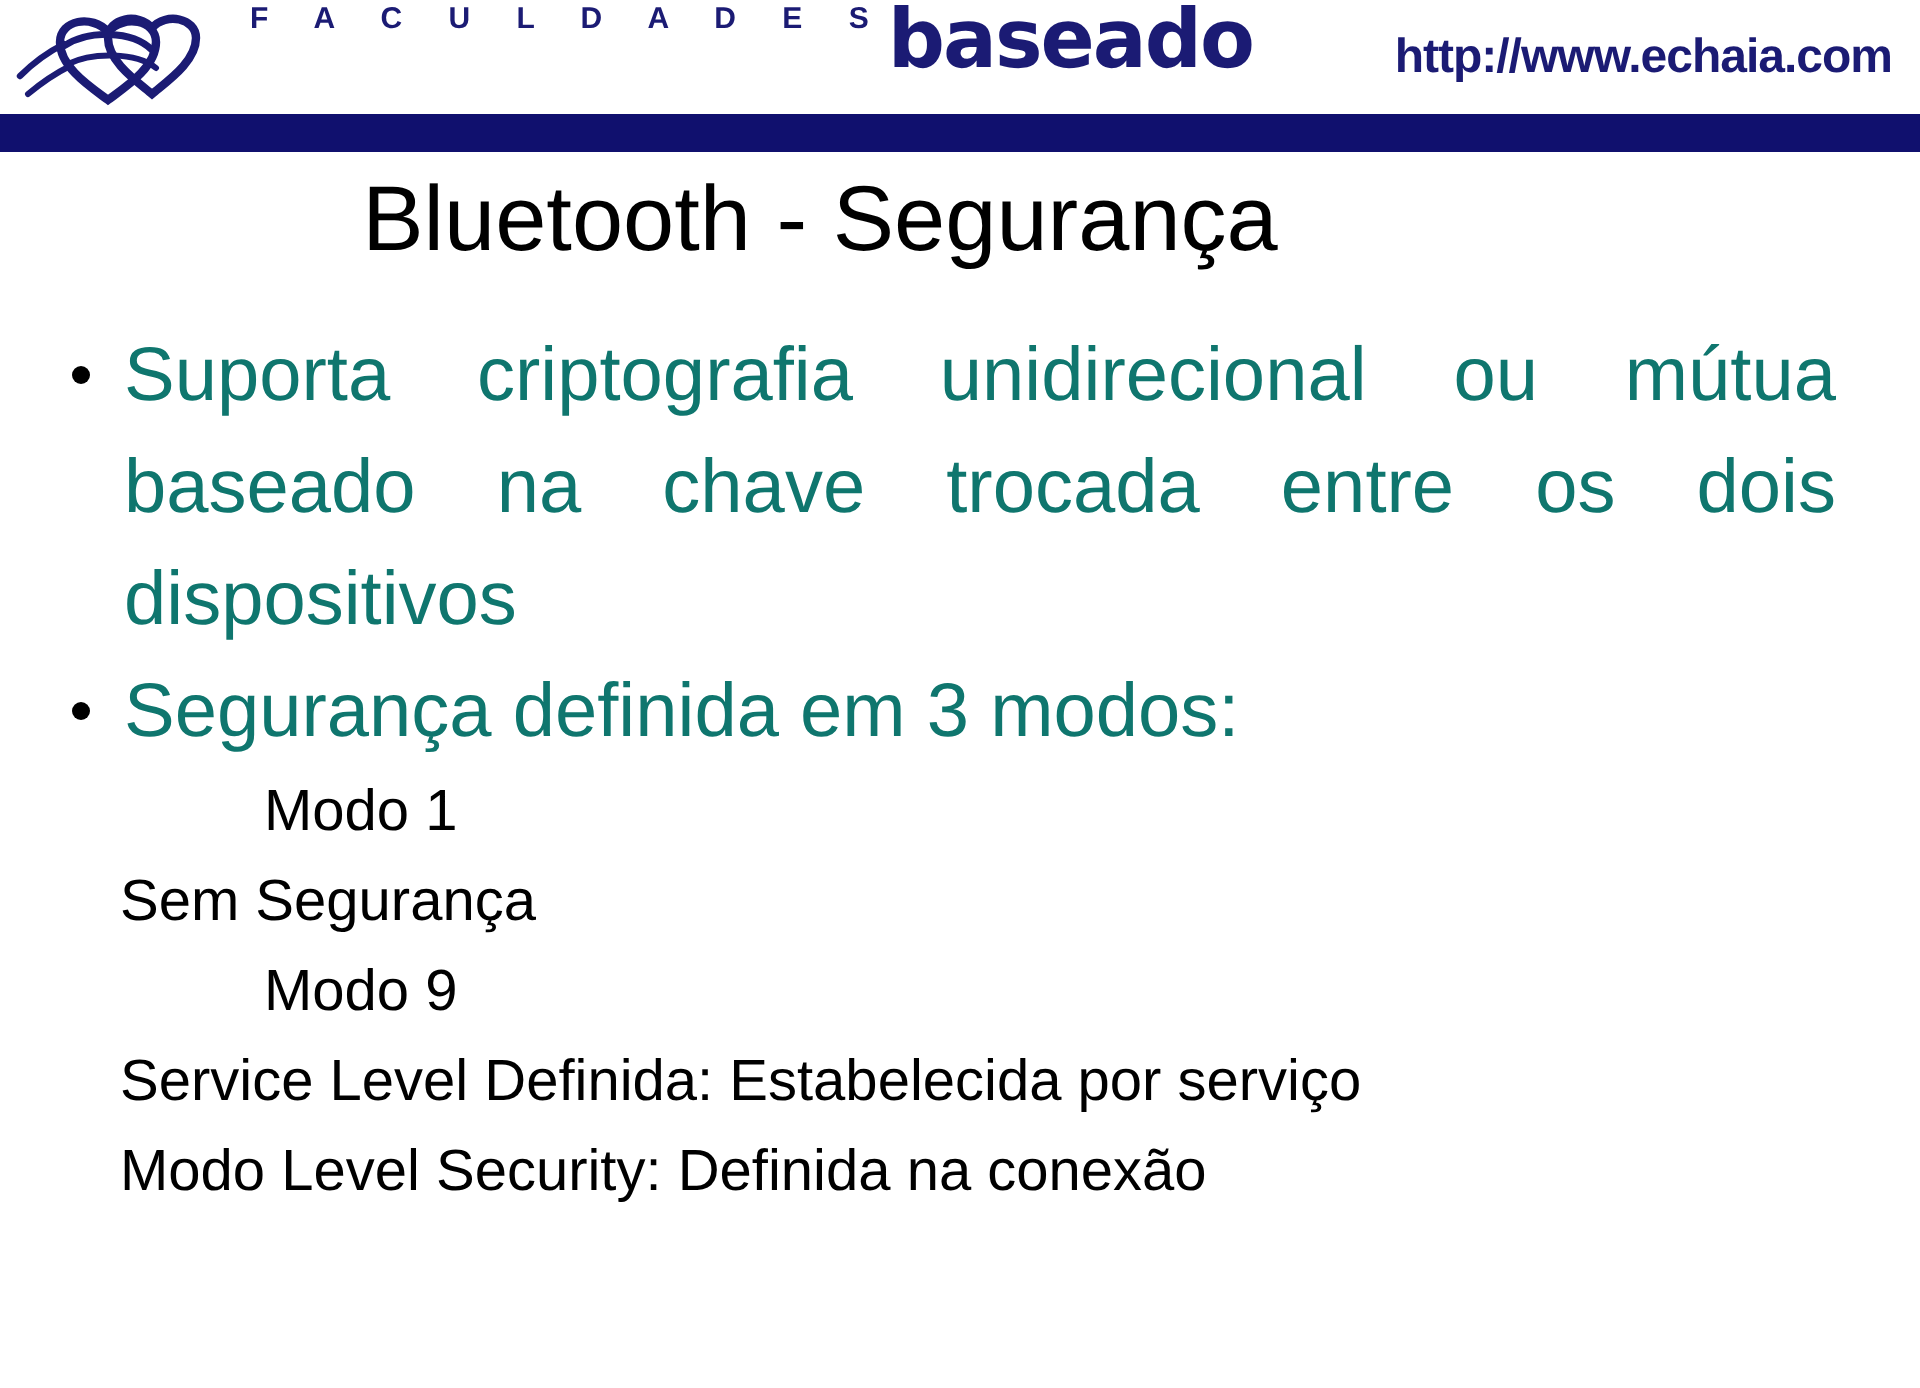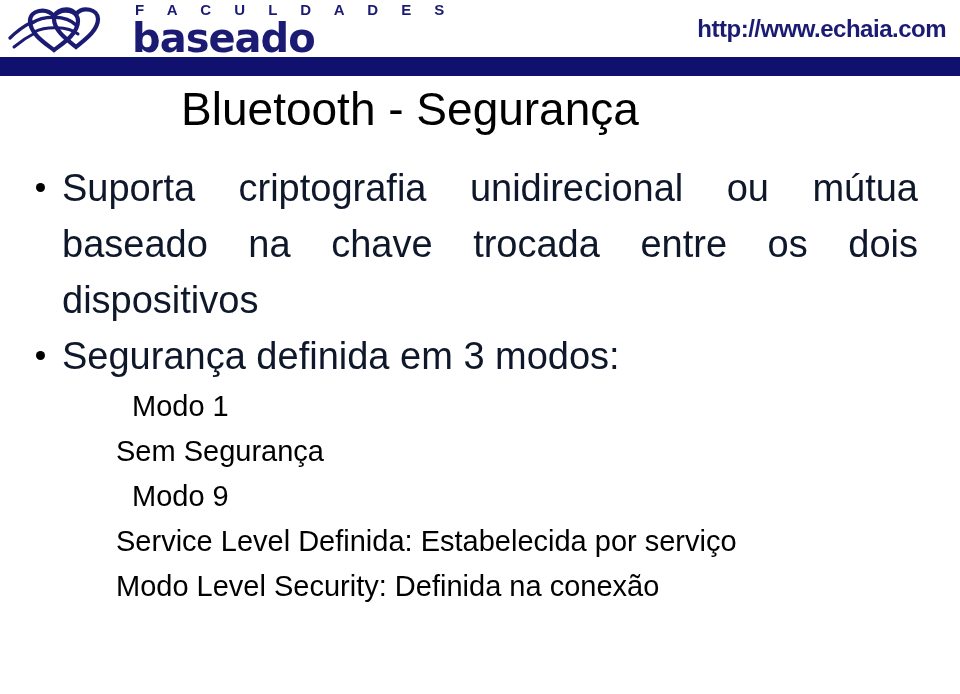--- a/index.html
+++ b/index.html
@@ -41,24 +41,24 @@
   }
 
   .logo-mark {
     width: 108px;
     height: 54px;
     flex: 0 0 auto;
     margin-top: 1px;
   }
 
   .logo-words {
-    margin-left: 16px;
+    margin-left: 6px;
     margin-top: 1px;
     display: flex;
-    flex-direction: column;
+    flex-direction: row;
     align-items: flex-start;
     justify-content: space-between;
   }
 
   .logo-faculdades {
     font-family: "Liberation Sans", sans-serif;
     font-weight: bold;
     font-size: 15px;
     letter-spacing: 9.5px;
     color: #1b1b74;
@@ -129,21 +129,21 @@
     padding: 0;
   }
 
   li.bullet {
     position: relative;
     margin: 0;
     padding: 0 42px 0 62px;
     font-family: "Liberation Sans", sans-serif;
     font-size: 38px;
     line-height: 56px;
-    color: #0f172a;
+    color: #0f766e;
     text-align: justify;
     text-justify: inter-word;
   }
 
   li.bullet .dot {
     position: absolute;
     left: 36px;
     top: 23px;
     width: 9px;
     height: 9px;
@@ -175,21 +175,21 @@
     padding-left: 100px;
     white-space: nowrap;
     margin-left: 32px;
   }
 
   .mode-desc {
     font-family: "Liberation Sans", sans-serif;
     font-size: 29px;
     line-height: 45px;
     color: #000000;
-    padding-left: 116px;
+    padding-left: 60px;
     white-space: nowrap;
   }
 </style>
 </head>
 <body>
 
 <div class="slide">
 
   <div class="header">
 

